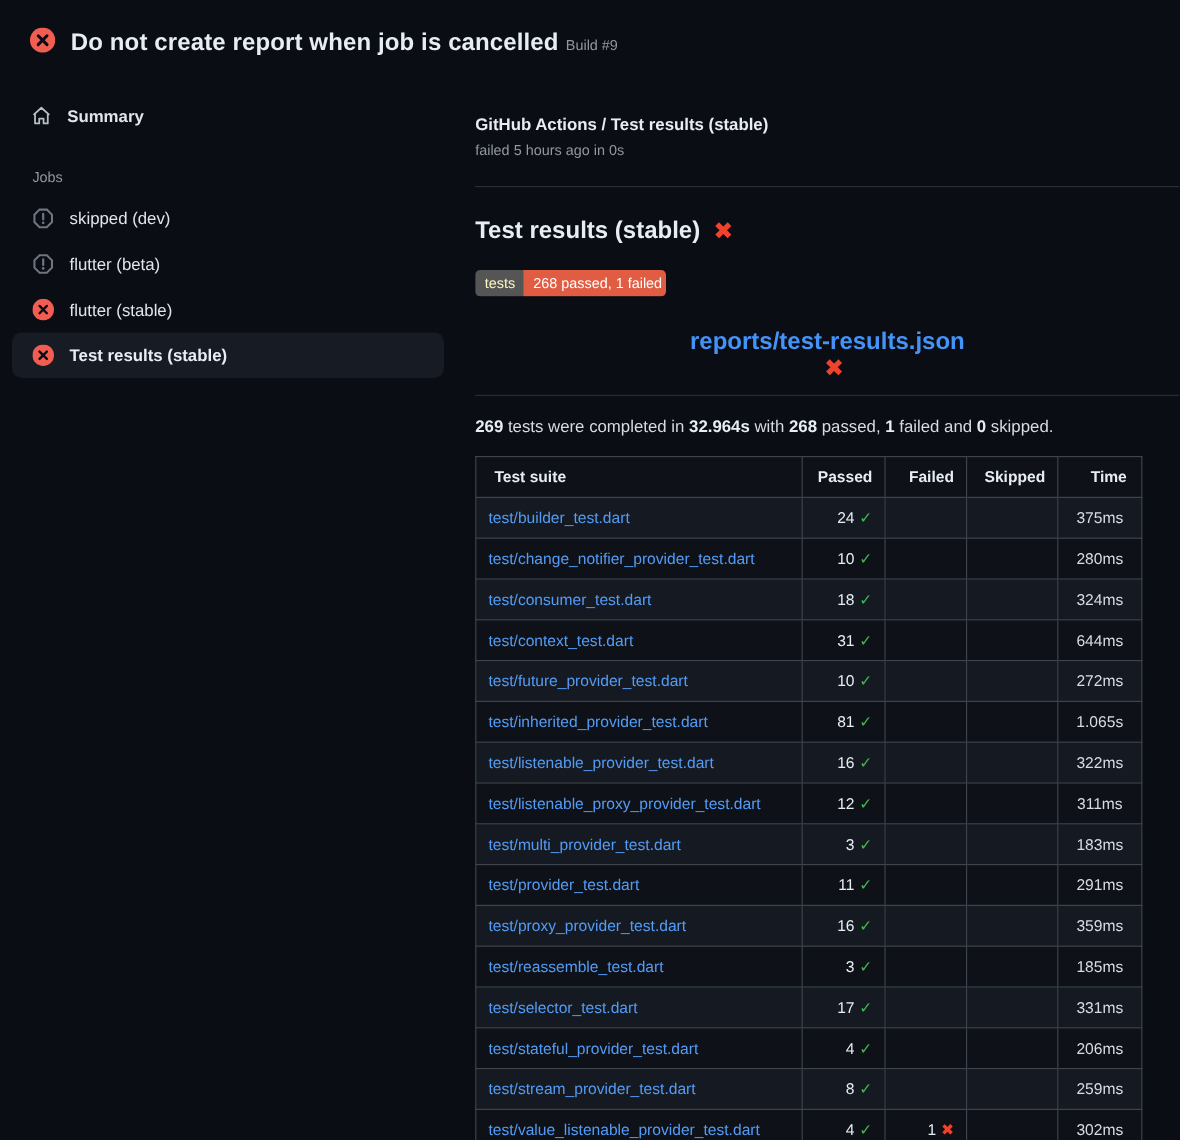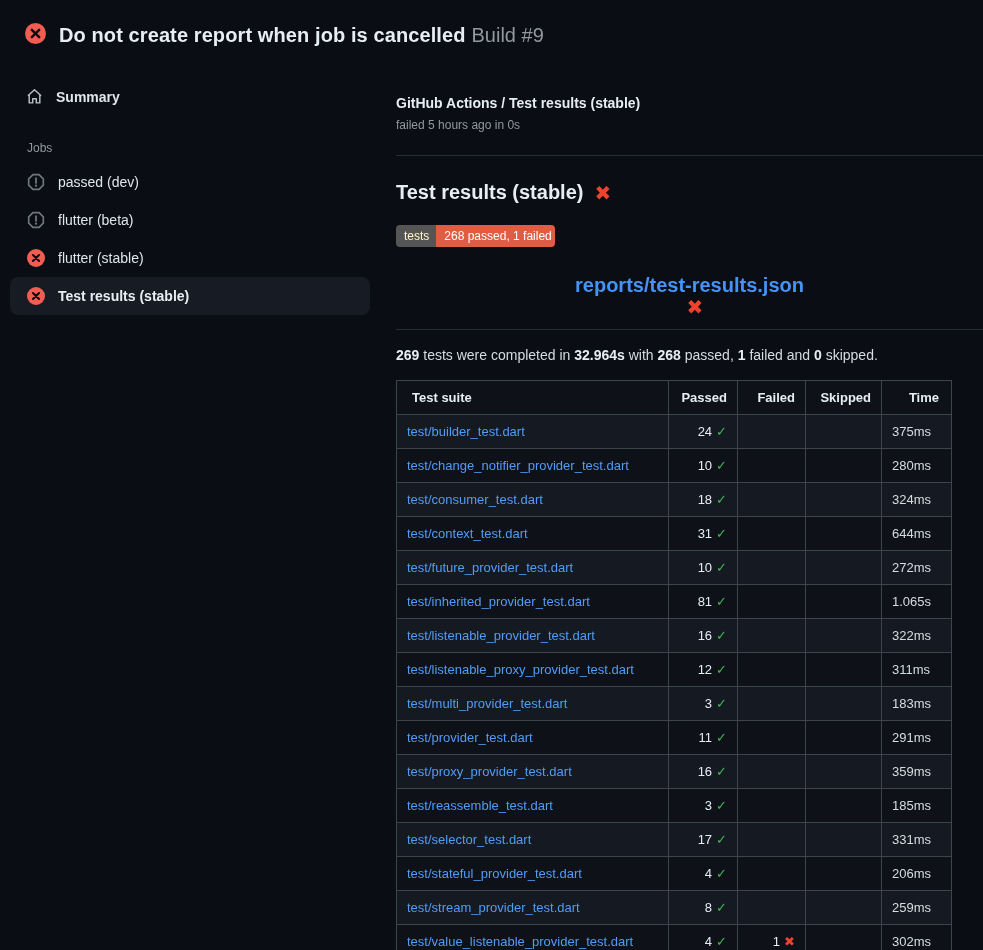--- a/index.html
+++ b/index.html
@@ -12,21 +12,21 @@
   html,body{width:983px;height:950px;overflow:hidden;}
   body{
     background:var(--bg); color:var(--text);
     font-family:"Liberation Sans","DejaVu Sans",sans-serif;
     font-size:14px;
   }
   
   .run-header{display:flex;align-items:center;gap:13px;padding:17px 24px 15px 25px;}
   .status-bubble{width:21px;height:21px;flex:0 0 auto;}
   .run-title{font-size:20px;font-weight:700;color:var(--text);letter-spacing:.1px;}
-  .run-build{font-size:20px;font-weight:400;color:var(--muted);margin-left:6px;}
+  .run-build{font-size:12px;font-weight:400;color:var(--muted);margin-left:6px;}
   
   .layout{display:flex;align-items:flex-start;}
   .sidebar{width:380px;flex:0 0 auto;padding-top:14px;}
   .side-item{display:flex;align-items:center;gap:13px;padding:10px 16px;margin:0 10px;border-radius:8px;cursor:pointer;font-weight:bold;}
   .side-item .s-icon{width:17px;height:17px;display:inline-flex;flex:0 0 auto;}
   .side-item .s-label{font-size:14px;color:#dfe5eb;}
   .jobs-label{color:var(--muted);font-size:12px;margin:26px 0 8px 27px;}
   .job-item{display:flex;align-items:center;gap:13px;padding:10px 17px;margin:0 10px;border-radius:8px;cursor:pointer;}
   .job-item .j-icon{width:18px;height:18px;display:inline-flex;flex:0 0 auto;}
   .job-item .j-label{font-size:14px;color:#dfe5eb;white-space:nowrap;}
@@ -52,21 +52,21 @@
   table.results th, table.results td{border:1px solid var(--border);height:34px;padding:0 10px;white-space:nowrap;overflow:hidden;}
   table.results thead tr{background:var(--row-even);}
   table.results th{font-weight:700;color:var(--text);text-align:right;}
   table.results th:first-child{text-align:left;padding-left:15px;}
   table.results th:last-child{padding-right:12px;}
   table.results tbody tr:nth-child(odd){background:var(--row-odd);}
   table.results tbody tr:nth-child(even){background:var(--row-even);}
   td.suite{text-align:left;padding-left:15px;}
   td.suite a{color:var(--table-link);text-decoration:none;cursor:pointer;}
   td.num{text-align:right;color:var(--text);}
-  td.time{text-align:left;color:#d6dce2;padding-right:12px;}
+  td.time{text-align:center;color:#d6dce2;padding-right:12px;}
   .check-glyph{color:var(--green);font-weight:700;margin-left:4px;}
   .cross-glyph{color:var(--red);font-weight:700;margin-left:4px;}
   svg{display:block;}
 </style>
 </head>
 <body>
 
 <header class="run-header">
   <span class="status-bubble">
     <svg width="21" height="21" viewBox="0 0 16 16">
@@ -92,21 +92,21 @@
     <div class="jobs-label">Jobs</div>
     <nav id="jobs-list">
         <div class="job-item">
           <span class="j-icon">
             <svg width="18" height="18" viewBox="0 0 16 16" fill="none">
               <polygon points="5.3,1.5 10.7,1.5 14.5,5.3 14.5,10.7 10.7,14.5 5.3,14.5 1.5,10.7 1.5,5.3" stroke="#6e7681" stroke-width="1.5"></polygon>
               <path d="M8 4.6 V8.8" stroke="#6e7681" stroke-width="1.6" stroke-linecap="round"></path>
               <circle cx="8" cy="11.3" r="1" fill="#6e7681"></circle>
             </svg>
           </span>
-          <span class="j-label">passed (dev)</span>
+          <span class="j-label">skipped (dev)</span>
         </div>
         <div class="job-item">
           <span class="j-icon">
             <svg width="18" height="18" viewBox="0 0 16 16" fill="none">
               <polygon points="5.3,1.5 10.7,1.5 14.5,5.3 14.5,10.7 10.7,14.5 5.3,14.5 1.5,10.7 1.5,5.3" stroke="#6e7681" stroke-width="1.5"></polygon>
               <path d="M8 4.6 V8.8" stroke="#6e7681" stroke-width="1.6" stroke-linecap="round"></path>
               <circle cx="8" cy="11.3" r="1" fill="#6e7681"></circle>
             </svg>
           </span>
           <span class="j-label">flutter (beta)</span>

